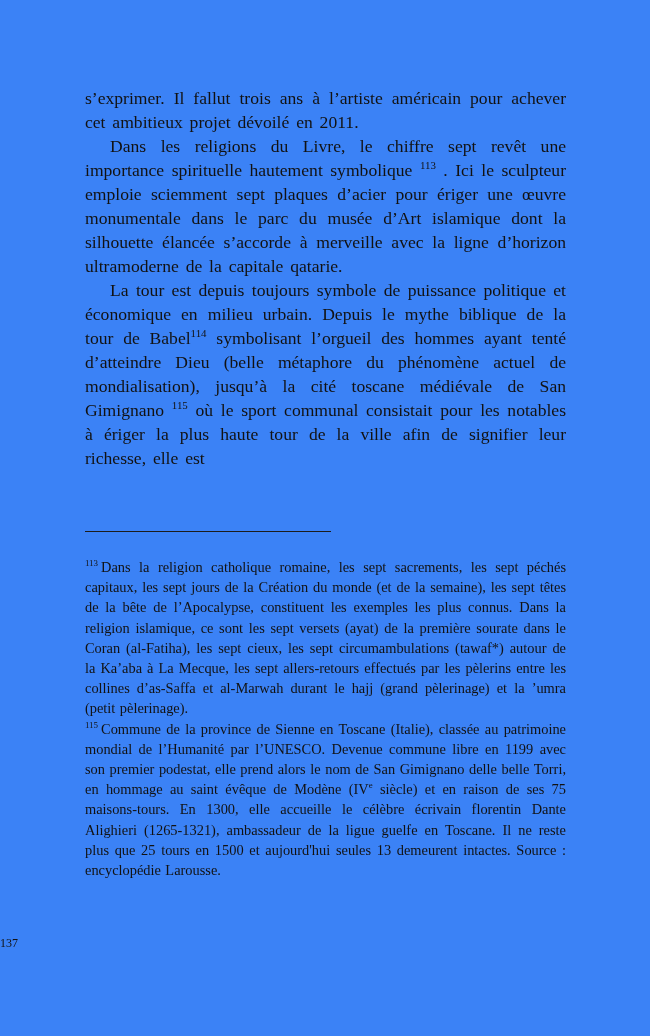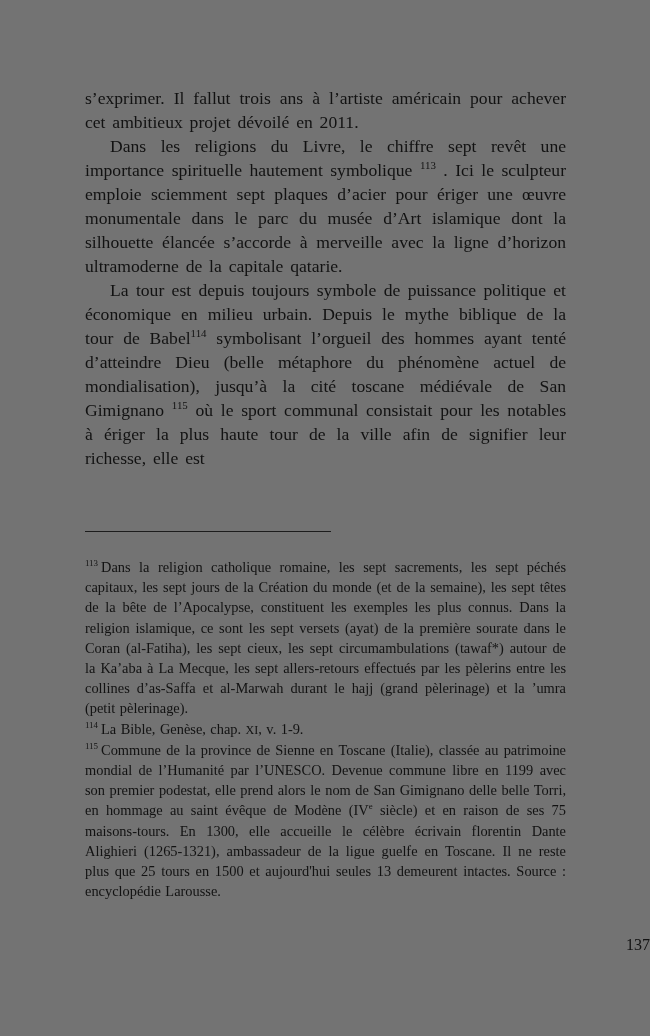--- a/index.html
+++ b/index.html
@@ -1,20 +1,20 @@
 <!DOCTYPE html>
 <html><head>
 <meta charset="utf-8">
 <style>
   html, body { margin: 0; padding: 0; background: #e8e8e8; }
   .page {
     position: relative;
     width: 650px;
     height: 1036px;
-    background: #737373;
+    background: #3b82f6;
     font-family: "Liberation Serif", serif;
     color: #121212;
     overflow: hidden;
     margin: 0 auto;
   }
   .body-text {
     position: absolute;
     left: 85px;
     top: 86px;
     width: 481px;
@@ -54,44 +54,41 @@
     font-size: 0.62em;
     vertical-align: super;
     line-height: 0;
     margin-right: 3px;
   }
   .page-number {
     position: absolute;
     left: 0;
     top: 936px;
     width: 650px;
-    text-align: right;
-    font-size: 16px;
+    text-align: left;
+    font-size: 12px;
   }
 </style>
 </head>
 <body>
 
 <div class="page">
 
   <div class="body-text">
     <p class="para"><span>s’exprimer. Il fallut trois ans à l’artiste américain pour achever cet ambitieux projet dévoilé en 2011.</span></p>
     <p class="para indent"><span>Dans les religions du Livre, le chiffre sept revêt une importance spirituelle hautement symbolique </span><span class="run-sup">113</span><span> . Ici le sculpteur emploie sciemment sept plaques d’acier pour ériger une œuvre monumentale dans le parc du musée d’Art islamique dont la silhouette élancée s’accorde à merveille avec la ligne d’horizon ultramoderne de la capitale qatarie.</span></p>
     <p class="para indent"><span>La tour est depuis toujours symbole de puissance politique et économique en milieu urbain. Depuis le mythe biblique de la tour de Babel</span><span class="run-sup">114</span><span> symbolisant l’orgueil des hommes ayant tenté d’atteindre Dieu (belle métaphore du phénomène actuel de mondialisation), jusqu’à la cité toscane médiévale de San Gimignano </span><span class="run-sup">115</span><span> où le sport communal consistait pour les notables à ériger la plus haute tour de la ville afin de signifier leur richesse, elle est</span></p>
   </div>
 
   <div class="fn-sep"></div>
 
   <div class="footnotes">
     <p class="footnote">
       <span class="fn-marker">113</span><span><span>Dans la religion catholique romaine, les sept sacrements, les sept péchés capitaux, les sept jours de la Création du monde (et de la semaine), les sept têtes de la bête de l’Apocalypse, constituent les exemples les plus connus. Dans la religion islamique, ce sont les sept versets (</span><span class="run-i">ayat</span><span>) de la première sourate dans le Coran (</span><span class="run-i">al-Fatiha</span><span>), les sept cieux, les sept circumambulations (</span><span class="run-i">tawaf</span><span>*) autour de la Ka’aba à La Mecque, les sept allers-retours effectués par les pèlerins entre les collines d’as-Saffa et al-Marwah durant le </span><span class="run-i">hajj</span><span> (grand pèlerinage) et la </span><span class="run-i">’umra</span><span> (petit pèlerinage).</span></span>
     </p>
     <p class="footnote">
-      <span class="fn-marker">114</span><span><span class="run-i">La Bible</span><span>, Genèse, chap. </span><span class="run-sc">XI</span><span>, v. 1-9.</span></span>
-    </p>
-    <p class="footnote">
       <span class="fn-marker">115</span><span><span>Commune de la province de Sienne en Toscane (Italie), classée au patrimoine mondial de l’Humanité par l’UNESCO. Devenue commune libre en 1199 avec son premier podestat, elle prend alors le nom de </span><span class="run-i">San Gimignano delle belle Torri</span><span>, en hommage au saint évêque de Modène (IV</span><span class="run-sup">e</span><span> siècle) et en raison de ses 75 maisons-tours. En 1300, elle accueille le célèbre écrivain florentin Dante Alighieri (1265-1321), ambassadeur de la ligue guelfe en Toscane. Il ne reste plus que 25 tours en 1500 et aujourd'hui seules 13 demeurent intactes. Source : encyclopédie Larousse.</span></span>
     </p>
   </div>
 
   <div class="page-number">137</div>
 
 </div>
 
 </body></html>

